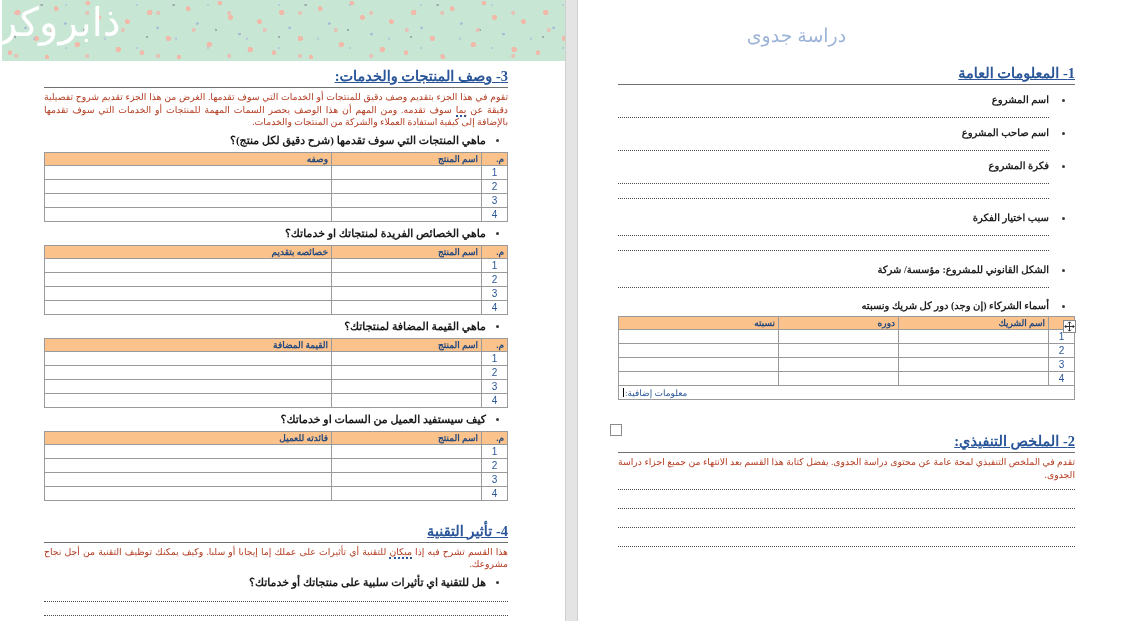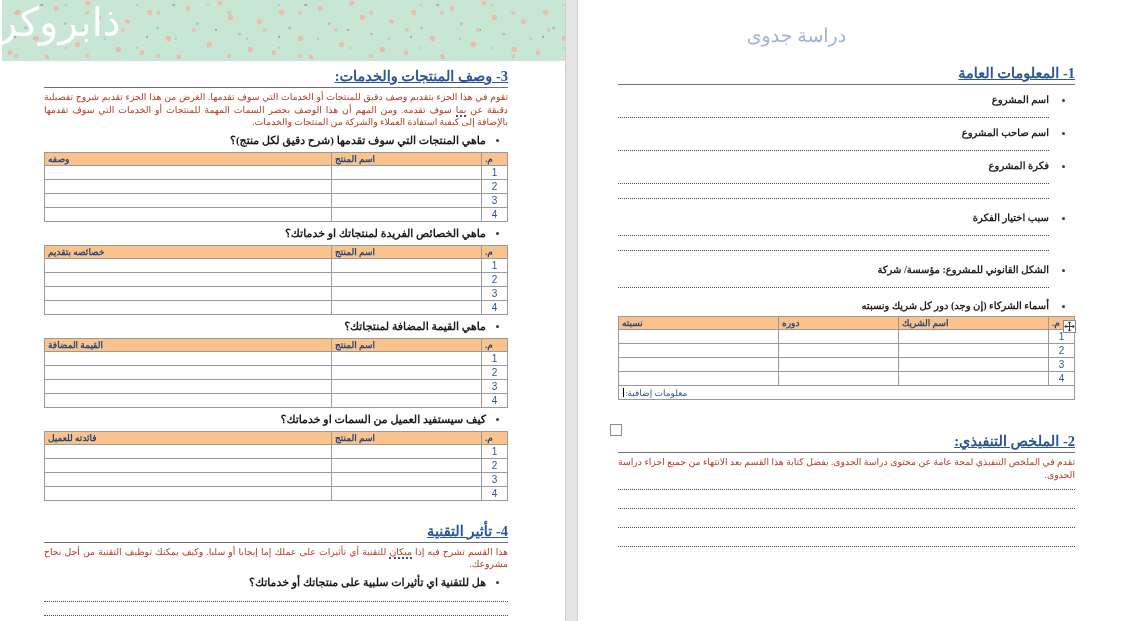--- a/index.html
+++ b/index.html
@@ -164,21 +164,21 @@
     height: 14px;
     padding: 0 3px;
     font-size: 9px;
     font-weight: normal;
   }
   table.grid thead th {
     background: #fbc28c;
     color: #23497e;
     font-weight: bold;
     font-size: 9px;
-    text-align: left;
+    text-align: right;
     height: 13px;
   }
   table.grid tbody td.idx {
     color: #2a5699;
     text-align: center;
     font-size: 10px;
     font-family: "Liberation Sans", sans-serif;
   }
   table.grid tbody td.blank { background: #ffffff; }
   .col-idx  { width: 26px; }

